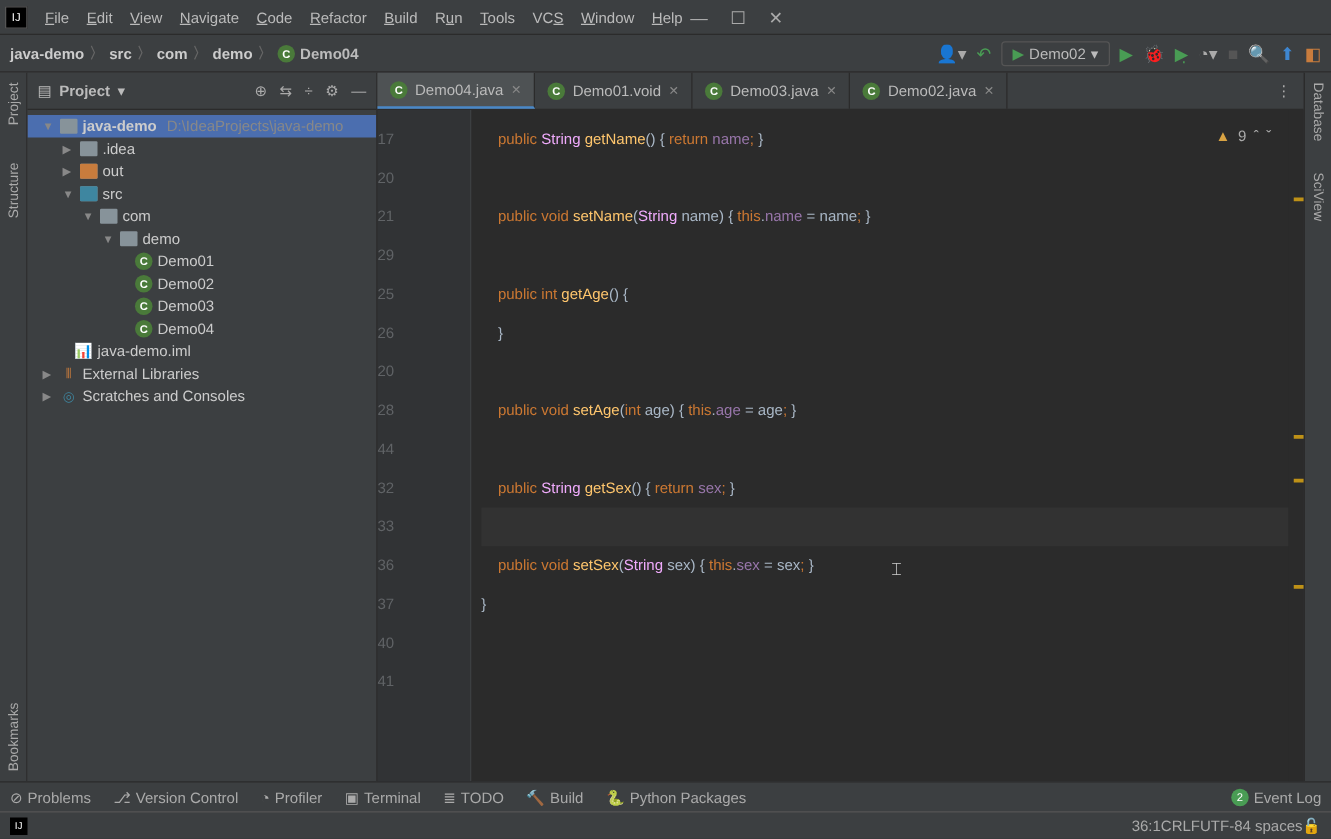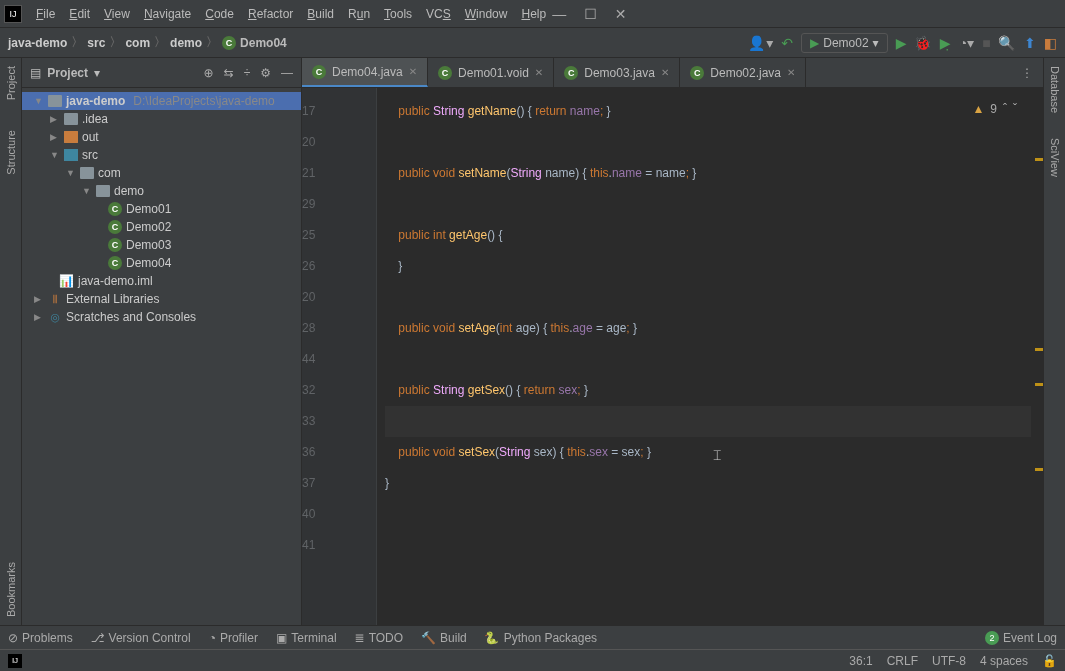--- a/index.html
+++ b/index.html
@@ -68,21 +68,21 @@
 .editor-info{position:absolute;top:6px;right:14px;display:flex;align-items:center;gap:6px;color:#aaa;font-size:11px}
 .warn-tri{color:#d9a343}
 .text-cursor{position:absolute;left:336px;top:352px;color:#ccc;font-size:14px}
 .right-marks{width:12px;background:#2b2b2b;position:relative}
 .mark-y{position:absolute;right:0;width:8px;height:3px;background:#be9117}
 .bottom-tools{height:24px;background:#3c3f41;border-top:1px solid #2b2b2b;display:flex;align-items:center;padding:0 8px;gap:18px}
 .tool-item{display:flex;align-items:center;gap:4px;color:#aaa;cursor:pointer;font-size:11px}
 .tool-right{margin-left:auto;display:flex;align-items:center;gap:4px}
 .badge-green{background:#499c54;color:#fff;border-radius:50%;width:14px;height:14px;font-size:9px;display:flex;align-items:center;justify-content:center}
 .statusbar{height:22px;background:#3c3f41;border-top:1px solid #555;display:flex;align-items:center;padding:0 8px;gap:12px;font-size:11px;color:#aaa}
-.status-right{margin-left:auto;display:flex;gap:14px}
+.status-right{margin-left:auto;display:flex;}
 .ij-logo{width:14px;height:14px;background:#000;display:inline-flex;align-items:center;justify-content:center;font-size:8px;color:#fff}
 </style>
 </head>
 <body>
 
 <div class="titlebar">
   <div class="app-icon">IJ</div>
   <div class="menubar">
     <span class="menu-item"><u>F</u>ile</span>
     <span class="menu-item"><u>E</u>dit</span>

